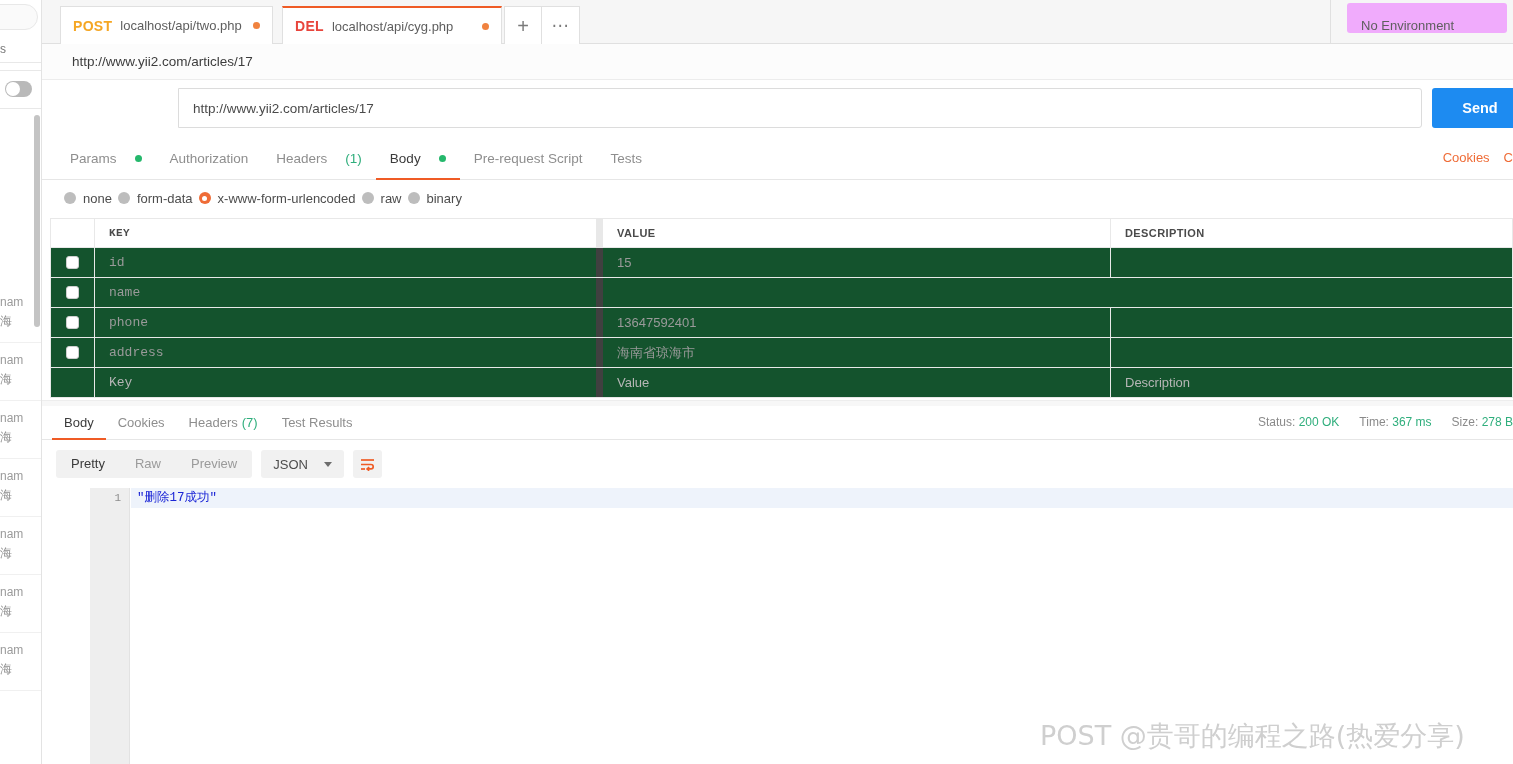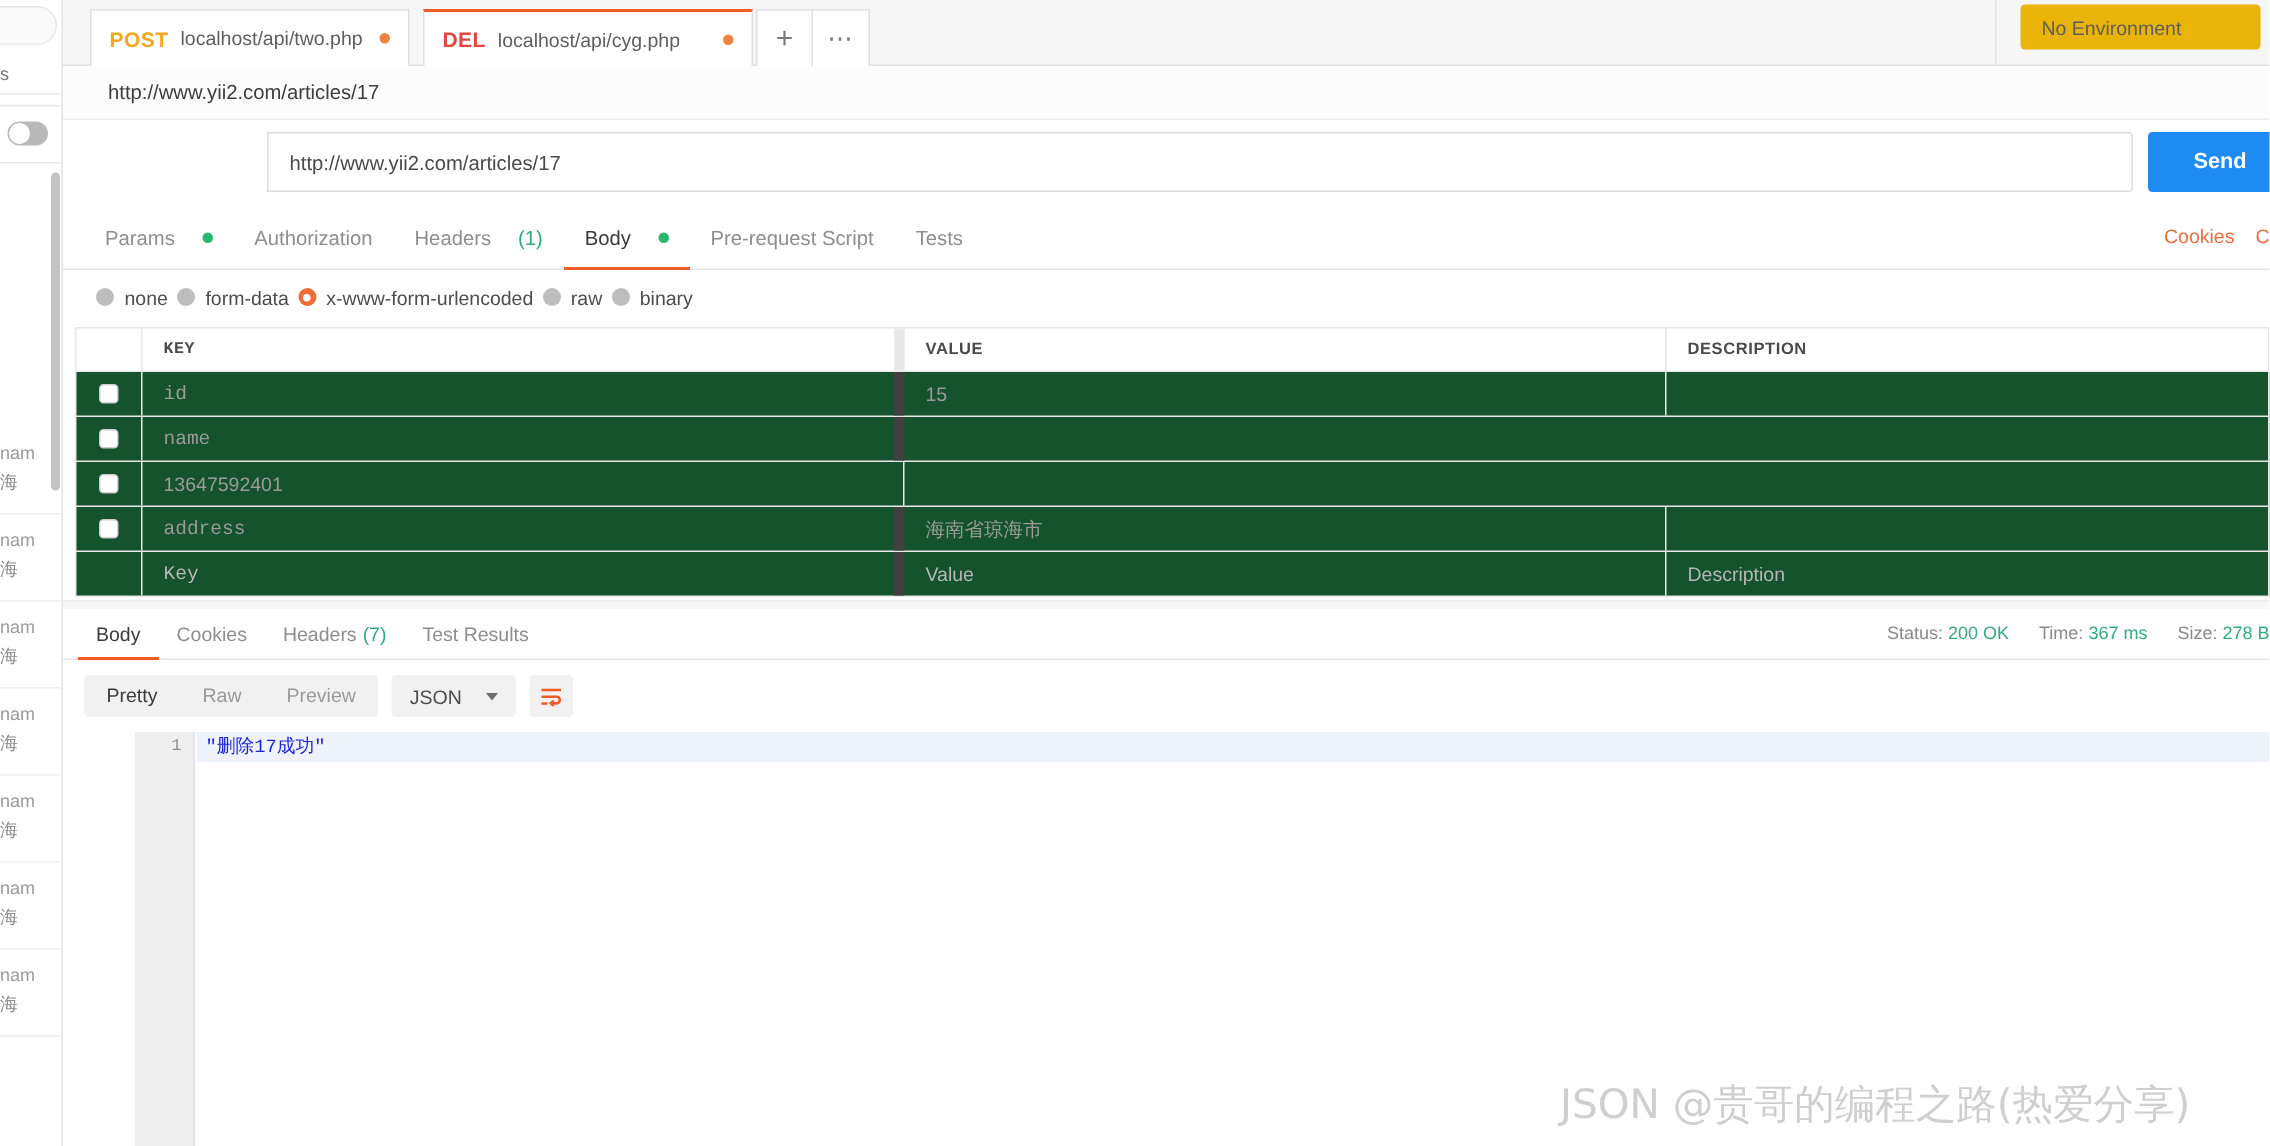--- a/index.html
+++ b/index.html
@@ -77,21 +77,21 @@
   }
   .tab-more {
     position: absolute; left: 500px; top: 6px; width: 38px; height: 38px;
     background: #fff; border: 1px solid #e0e0e0; border-left: none; border-bottom: none;
     display: flex; align-items: center; justify-content: center;
     font-size: 17px; color: #7a7a7a; cursor: pointer; letter-spacing: 1px;
   }
   .env-sep { position: absolute; left: 1288px; top: 0; width: 1px; height: 44px; background: #e0e0e0; }
   .env-box {
     position: absolute; left: 1305px; top: 3px; height: 30px; min-width: 160px;
-    background: #eab308; border-radius: 3px; display: flex; align-items: center;
+    background: #f0abfc; border-radius: 3px; display: flex; align-items: flex-end;
     padding: 0 14px; font-size: 13px; color: #5e5e5e; cursor: pointer;
   }
 
   
   .crumb {
     position: absolute; left: 0; top: 44px; width: 1471px; height: 36px;
     background: #fcfcfc; border-bottom: 1px solid #ececec;
     display: flex; align-items: center; padding-left: 30px;
     font-size: 13.5px; color: #3d3d3d;
   }
@@ -409,20 +409,23 @@
             <div class="c-key">
               <span class="cell-txt">name</span>
             </div>
             <div class="c-desc">
               <span class="cell-txt"></span>
             </div>
           </div>
           <div class="kv-row">
             <div class="c-check">
               <span class="cbx"></span>
+            </div>
+            <div class="c-key">
+              <span class="cell-txt">phone</span>
             </div>
             <div class="c-val">
               <span class="cell-txt">13647592401</span>
             </div>
             <div class="c-desc">
               <span class="cell-txt"></span>
             </div>
           </div>
           <div class="kv-row">
             <div class="c-check">
@@ -507,14 +510,14 @@
 
     <div class="codeview">
       <div class="gutter" id="gutter">
           <div class="ln">1</div>
         </div>
       <div class="codeline">"删除17成功"</div>
     </div>
 
   </div>
 
-  <div class="watermark">JSON @贵哥的编程之路(热爱分享)</div>
+  <div class="watermark">POST @贵哥的编程之路(热爱分享)</div>
 </div>
 
 </body></html>

